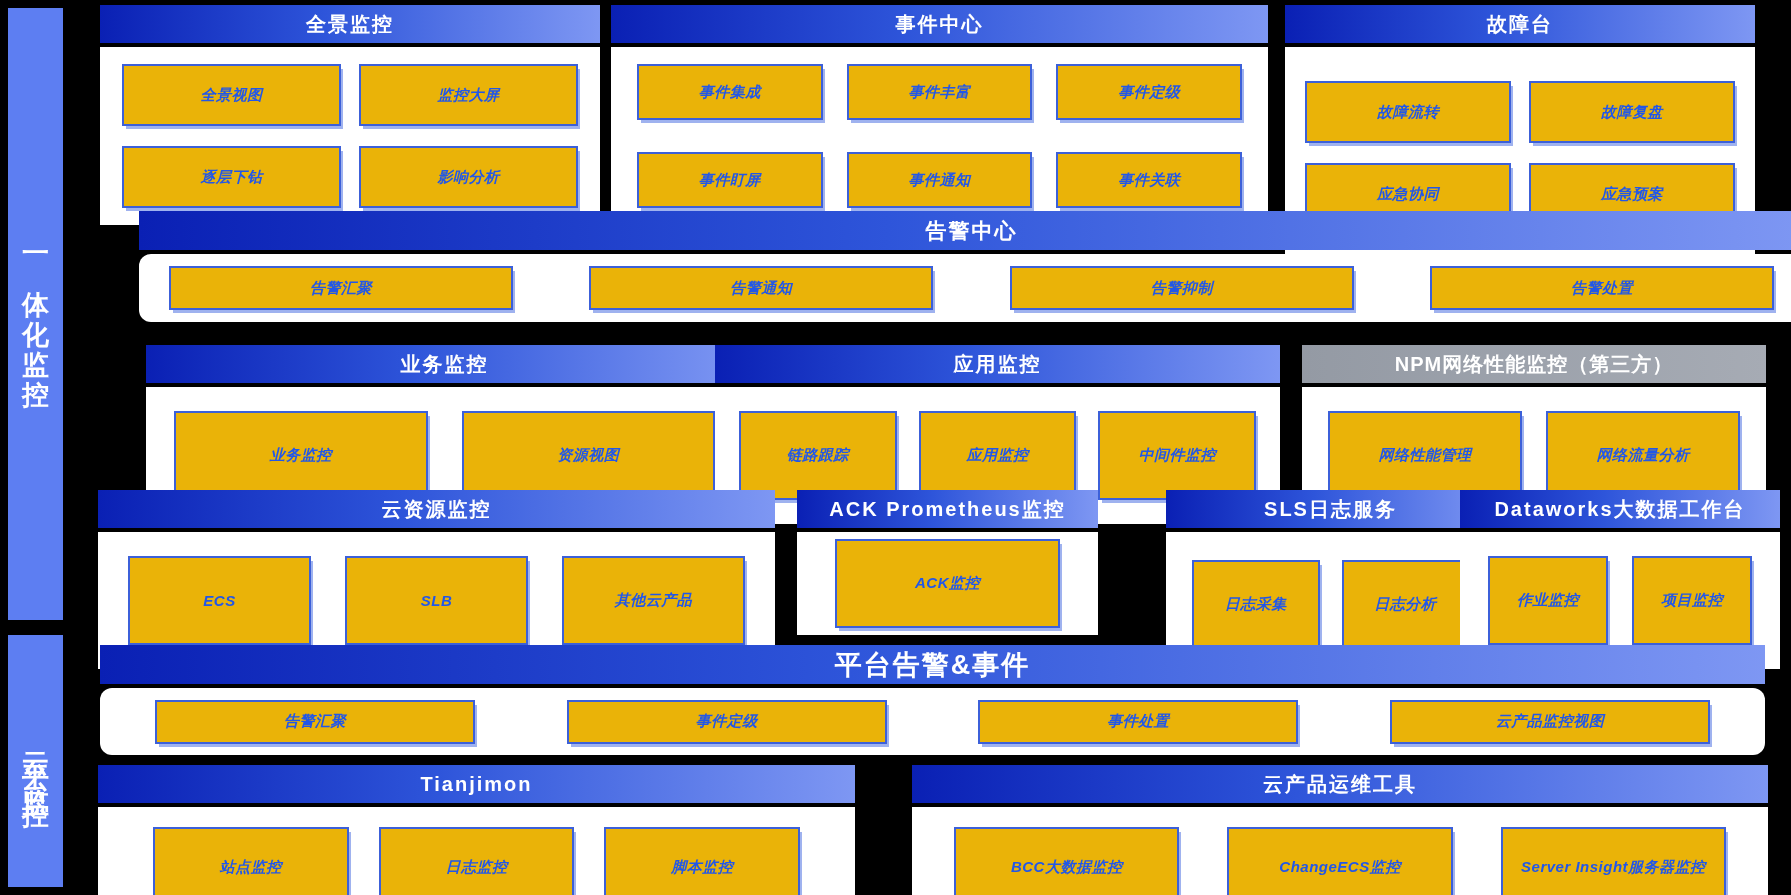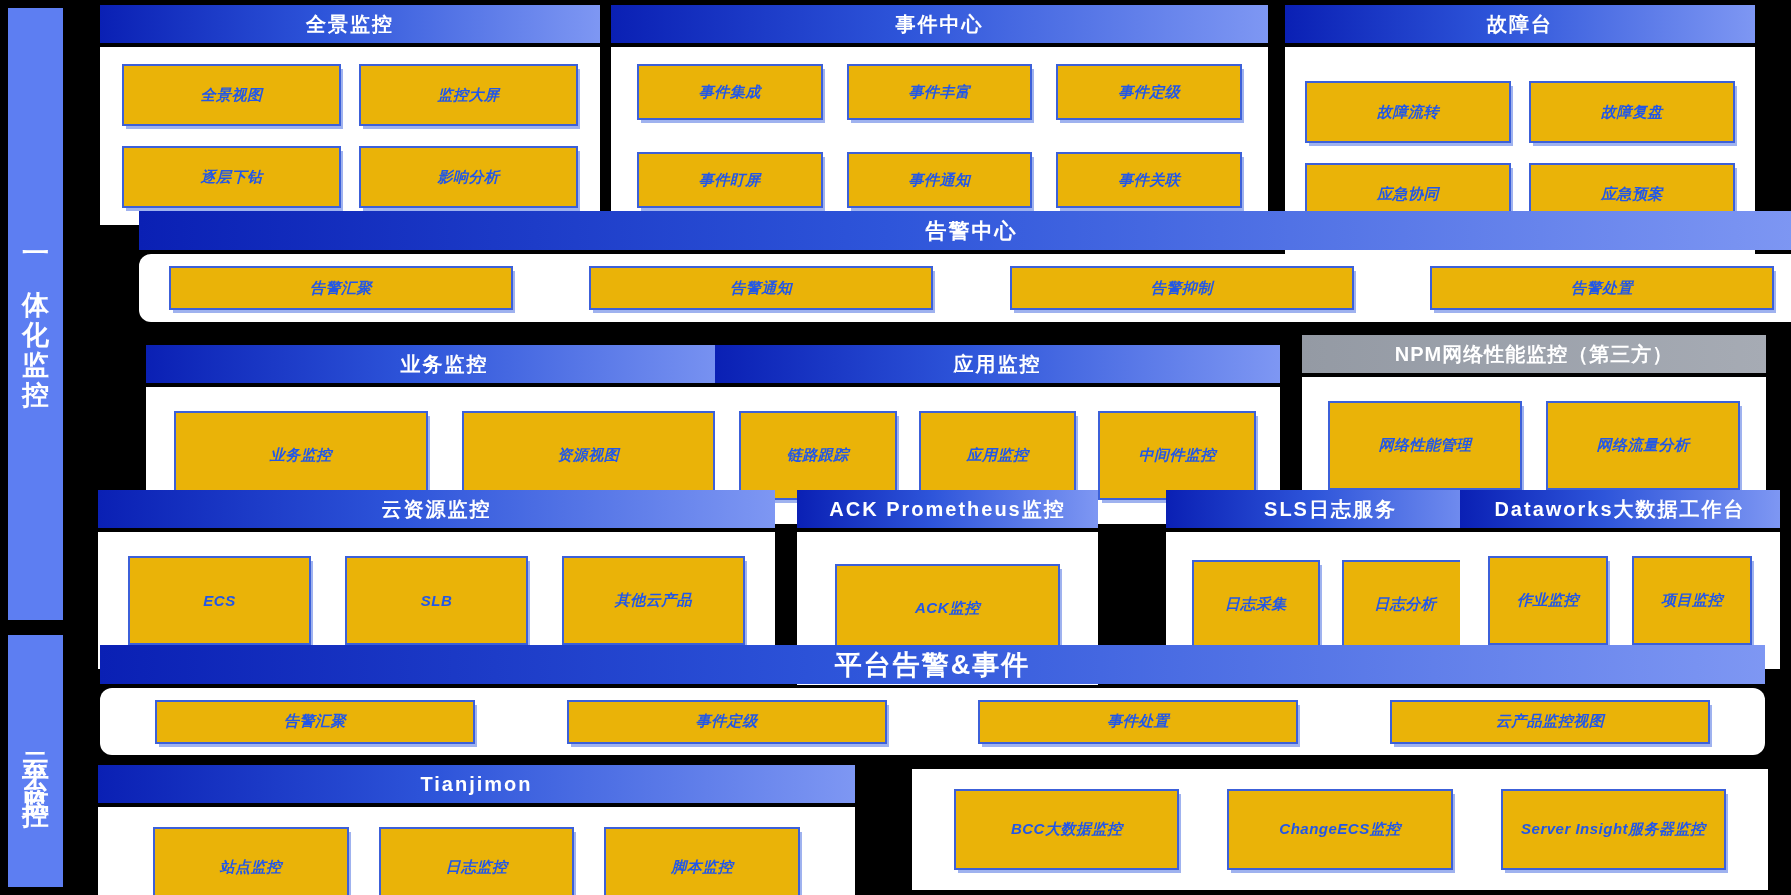--- a/index.html
+++ b/index.html
@@ -34,27 +34,27 @@
   
   #p-alert{left:100px;top:211px;width:1665px;padding-left:39px;}
   #p-alert .ph{height:39px;font-size:21px;}
   #p-alert .pb{height:68px;padding:0 30px;}
   #p-alert .btn{width:340px;height:40px;}
   
   #p-business{left:98px;top:345px;width:597px;margin-left:48px;}
   #p-business .pb{height:89px;grid-template-columns:repeat(2,1fr);gap:34px;padding:24px 28px;}
   #p-app{left:715px;top:345px;width:565px;}
   #p-app .pb{height:89px;grid-template-columns:repeat(3,1fr);gap:22px;padding:24px 24px;}
-  #p-npm{left:1302px;top:335px;width:464px;}
+  #p-npm{left:1302px;top:345px;width:464px;}
   #p-npm .pb{height:89px;grid-template-columns:repeat(2,1fr);gap:24px;padding:24px 26px;}
   
   #p-cloudres{left:98px;top:490px;width:677px;}
   #p-cloudres .pb{height:89px;grid-template-columns:repeat(3,1fr);gap:34px;padding:24px 30px;}
   #p-ack{left:797px;top:490px;width:301px;}
-  #p-ack .pb{height:89px;grid-template-columns:1fr;padding:32px 38px;}
+  #p-ack .pb{height:89px;grid-template-columns:1fr;padding:7px 38px;}
   #p-sls{left:1166px;top:490px;width:329px;}
   #p-sls .pb{height:89px;grid-template-columns:repeat(2,1fr);gap:22px;padding:28px 26px;}
   #p-dataworks{left:1460px;top:490px;width:320px;}
   #p-dataworks .pb{height:89px;grid-template-columns:repeat(2,1fr);gap:24px;padding:24px 28px;}
   
   #p-platform{left:100px;top:645px;width:1665px;}
   #p-platform .ph{height:39px;font-size:27px;}
   #p-platform .pb{height:67px;padding:0 55px;}
   #p-platform .btn{width:316px;height:40px;}
   
@@ -187,20 +187,21 @@
   <div class="panel" id="p-tianjimon">
     <div class="ph">Tianjimon</div>
     <div class="pb">
       <div class="btn">站点监控</div>
       <div class="btn">日志监控</div>
       <div class="btn">脚本监控</div>
     </div>
   </div>
 
   <div class="panel" id="p-cloudops">
+    <div class="ph">云产品运维工具</div>
     <div class="pb">
       <div class="btn">BCC大数据监控</div>
       <div class="btn">ChangeECS监控</div>
       <div class="btn">Server Insight服务器监控</div>
     </div>
   </div>
 
 </div>
 
 </body></html>

